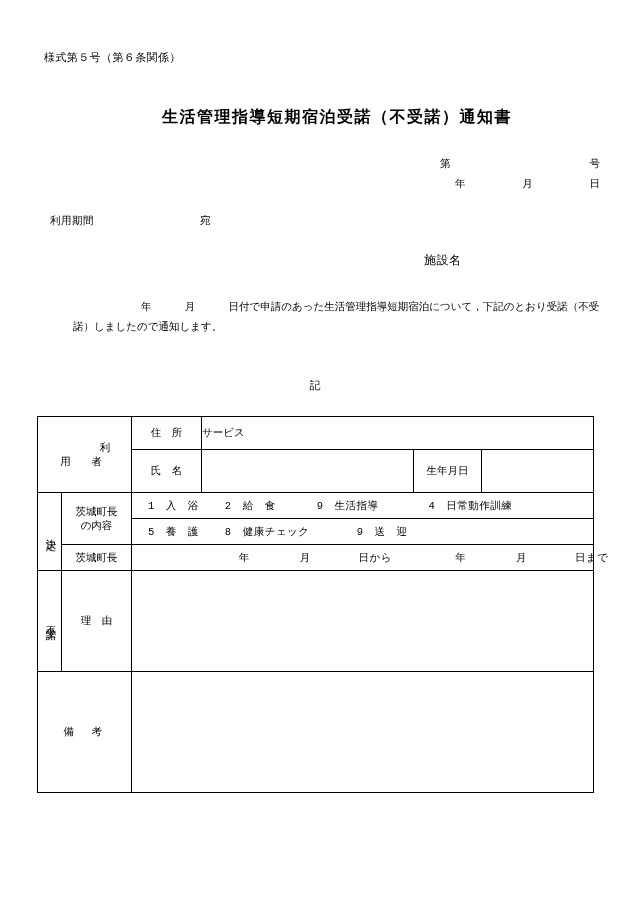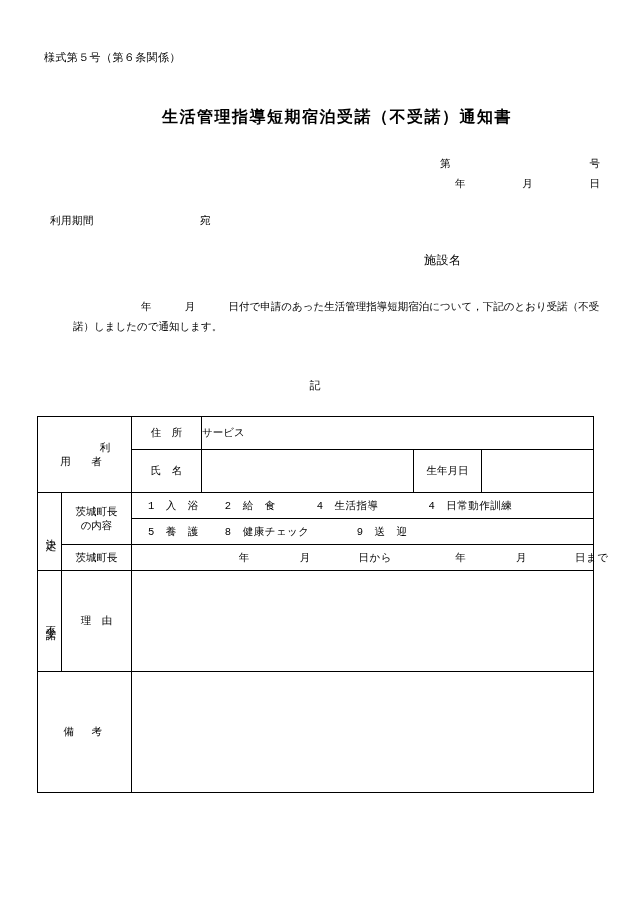--- a/index.html
+++ b/index.html
@@ -235,21 +235,21 @@
           <span class="vert-txt">決定</span>
         </td>
         <td rowspan="2" class="lbl-c">
           <div>茨城町長</div>
           <div>の内容</div>
         </td>
         <td colspan="4" style="height:25px">
           <div class="svc-line">
             <span class="it" style="width:70px">1　入　浴</span>
             <span class="it" style="width:85px">2　給　食</span>
-            <span class="it" style="width:105px">4　生活指導</span>
+            <span class="it" style="width:105px">9　生活指導</span>
             <span class="it">4　日常動作訓練</span>
           </div>
         </td>
       </tr>
       <tr>
         <td colspan="4" style="height:25px">
           <div class="svc-line">
             <span class="it" style="width:70px">5　養　護</span>
             <span class="it" style="width:125px">8　健康チェック</span>
             <span class="it">9　送　迎</span>

